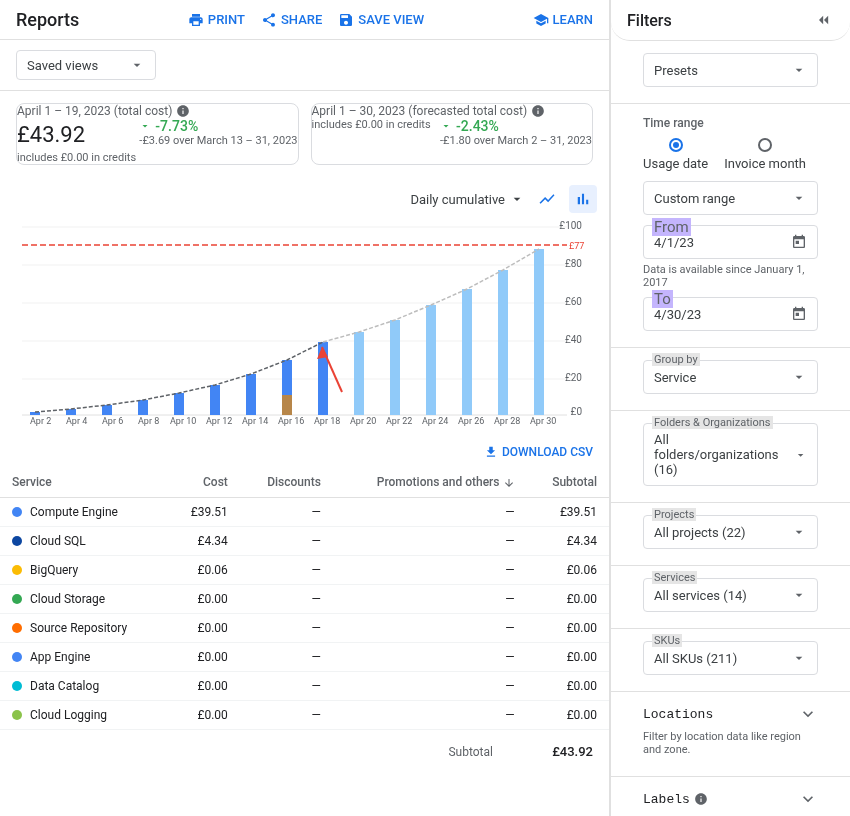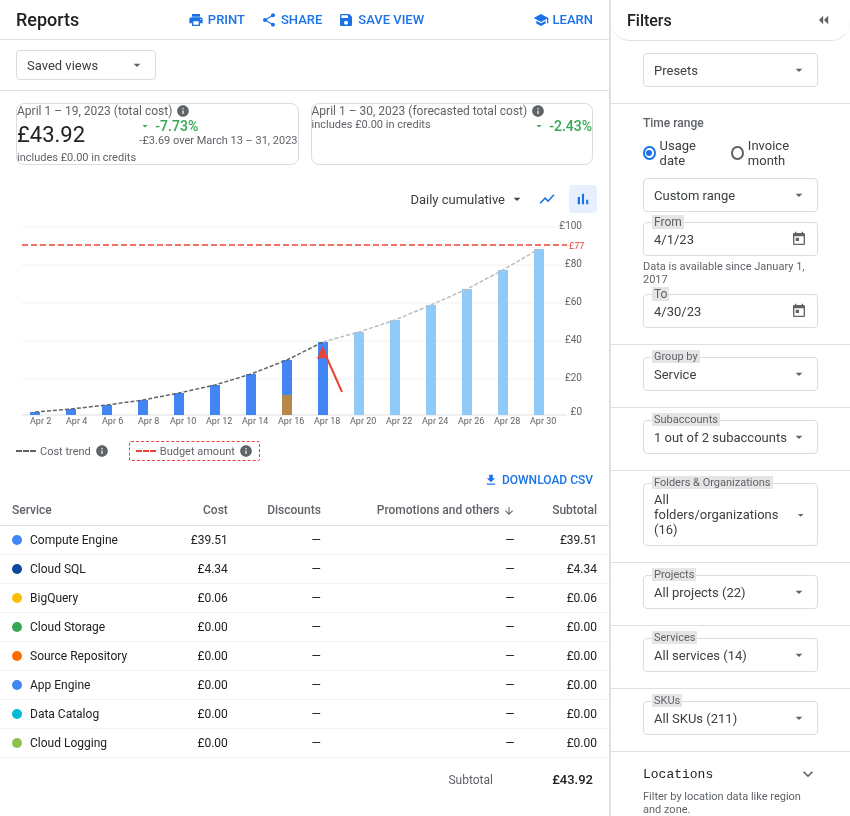--- a/index.html
+++ b/index.html
@@ -65,26 +65,26 @@
     .right-panel { width: 240px; background: #fff; padding: 0; border-left: 1px solid #e0e0e0; overflow-y: auto; }
     .filters-header { display: flex; align-items: center; justify-content: space-between; padding: 10px 16px; border-bottom: 1px solid #e0e0e0; border-radius: 19px; }
     .filters-title { font-size: 16px; font-weight: 500; color: #202124; }
     .filters-section { padding: 12px 32px; border-bottom: 1px solid #e0e0e0; }
     .filters-section-title { font-size: 12px; font-weight: 500; color: #5f6368; margin-bottom: 8px; }
     .filter-dropdown { display: flex; align-items: center; justify-content: space-between; border: 1px solid #dadce0; border-radius: 4px; padding: 8px 10px; font-size: 13px; color: #3c4043; cursor: pointer; margin-bottom: 4px; }
     .filter-dropdown-labeled { border: 1px solid #dadce0; border-radius: 4px; padding: 8px 10px; font-size: 13px; color: #3c4043; cursor: pointer; margin-bottom: 4px; position: relative; }
     .filter-dropdown-labeled .dd-label { position: absolute; top: -8px; left: 8px; font-size: 11px; color: #5f6368; background: #e5e5e5; padding: 0 2px; }
     .filter-dropdown-labeled .dd-row { display: flex; justify-content: space-between; align-items: center; }
     .radio-row { display: flex; gap: 16px; margin-bottom: 10px; align-items: center; }
-    .radio-item { display: flex; align-items: center; gap: 4px; font-size: 13px; color: #3c4043; cursor: pointer; }
+    .radio-item { display: flex; align-items: center; gap: 4px; font-size: 13px; color: #3c4043; cursor: pointer; flex-direction: column; }
     .radio-circle { width: 14px; height: 14px; border-radius: 50%; border: 2px solid #1a73e8; display: flex; align-items: center; justify-content: center; }
     .radio-circle .inner { width: 6px; height: 6px; border-radius: 50%; background: #1a73e8; }
     .radio-circle.empty { border: 2px solid #5f6368; }
     .date-input { display: flex; align-items: center; justify-content: space-between; border: 1px solid #dadce0; border-radius: 4px; padding: 8px 10px; font-size: 13px; color: #3c4043; cursor: pointer; margin-bottom: 4px; position: relative; }
-    .date-input .dd-label { position: absolute; top: -8px; left: 8px; font-size: 12px; color: #5f6368; background: #e5e5e5; padding: 0 2px; }
+    .date-input .dd-label { position: absolute; top: -8px; left: 8px; font-size: 15px; color: #5f6368; background: #c4b5fd; padding: 0 2px; }
     .date-hint { font-size: 11px; color: #5f6368; margin-bottom: 8px; }
     .section-collapsible { display: flex; justify-content: space-between; align-items: center; cursor: pointer; font-family: Liberation Mono, monospace; }
     .section-collapsible-title { font-size: 13px; font-weight: 500; color: #202124; }
 
     .table-wrapper { overflow-x: auto; }
   </style>
 </head>
 <body>
 
 <div class="left-panel">
@@ -161,20 +161,21 @@
         <div>
           <div class="stat-sub">includes £0.00 in credits</div>
         </div>
         <div style="text-align:right">
           <div class="stat-change negative">
             <svg width="12" height="12" viewBox="0 0 24 24" fill="#34a853">
                 <path d="M7 14l5-5 5 5z" transform="rotate(180 12 12)"></path>
               </svg>
             <span>-2.43%</span>
           </div>
+          <div class="stat-sub-change">-£1.80 over March 2 – 31, 2023</div>
         </div>
       </div>
     </div>
   </div>
 
   <div class="chart-controls">
     <div class="chart-type-dropdown">
       <span>Daily cumulative</span>
       <svg width="16" height="16" viewBox="0 0 24 24" fill="#3c4043">
           <path d="M7 10l5 5 5-5z"></path>
@@ -256,36 +257,20 @@
       <text x="302" y="207" font-size="9" fill="#5f6368">Apr 18</text>
       <text x="338" y="207" font-size="9" fill="#5f6368">Apr 20</text>
       <text x="374" y="207" font-size="9" fill="#5f6368">Apr 22</text>
       <text x="410" y="207" font-size="9" fill="#5f6368">Apr 24</text>
       <text x="446" y="207" font-size="9" fill="#5f6368">Apr 26</text>
       <text x="482" y="207" font-size="9" fill="#5f6368">Apr 28</text>
       <text x="518" y="207" font-size="9" fill="#5f6368">Apr 30</text>
     </svg>
   </div>
 
-  <div class="chart-legend">
-    <div class="legend-item">
-      <div class="legend-dashed"></div>
-      <span>Cost trend</span>
-      <svg width="14" height="14" viewBox="0 0 24 24" fill="#5f6368">
-          <path d="M12 2C6.48 2 2 6.48 2 12s4.48 10 10 10 10-4.48 10-10S17.52 2 12 2zm1 15h-2v-6h2v6zm0-8h-2V7h2v2z"></path>
-        </svg>
-    </div>
-    <div class="legend-item" style="border:1px dashed #ea4335; padding:2px 6px; border-radius:2px;">
-      <div class="legend-dashed-red"></div>
-      <span>Budget amount</span>
-      <svg width="14" height="14" viewBox="0 0 24 24" fill="#5f6368">
-          <path d="M12 2C6.48 2 2 6.48 2 12s4.48 10 10 10 10-4.48 10-10S17.52 2 12 2zm1 15h-2v-6h2v6zm0-8h-2V7h2v2z"></path>
-        </svg>
-    </div>
-  </div>
 
   <div class="download-row">
     <div class="download-btn">
       <svg width="14" height="14" viewBox="0 0 24 24" fill="#1a73e8">
           <path d="M19 9h-4V3H9v6H5l7 7 7-7zM5 18v2h14v-2H5z"></path>
         </svg>
       <span>DOWNLOAD CSV</span>
     </div>
   </div>
 
@@ -480,31 +465,20 @@
       <span class="dd-label">Group by</span>
       <div class="dd-row">
         <span>Service</span>
         <svg width="16" height="16" viewBox="0 0 24 24" fill="#5f6368">
             <path d="M7 10l5 5 5-5z"></path>
           </svg>
       </div>
     </div>
   </div>
 
-  <div class="filters-section">
-    <div class="filter-dropdown-labeled">
-      <span class="dd-label">Subaccounts</span>
-      <div class="dd-row">
-        <span>1 out of 2 subaccounts</span>
-        <svg width="16" height="16" viewBox="0 0 24 24" fill="#5f6368">
-            <path d="M7 10l5 5 5-5z"></path>
-          </svg>
-      </div>
-    </div>
-  </div>
 
   <div class="filters-section">
     <div class="filter-dropdown-labeled">
       <span class="dd-label">Folders &amp; Organizations</span>
       <div class="dd-row">
         <span>All folders/organizations (16)</span>
         <svg width="16" height="16" viewBox="0 0 24 24" fill="#5f6368">
             <path d="M7 10l5 5 5-5z"></path>
           </svg>
       </div>

